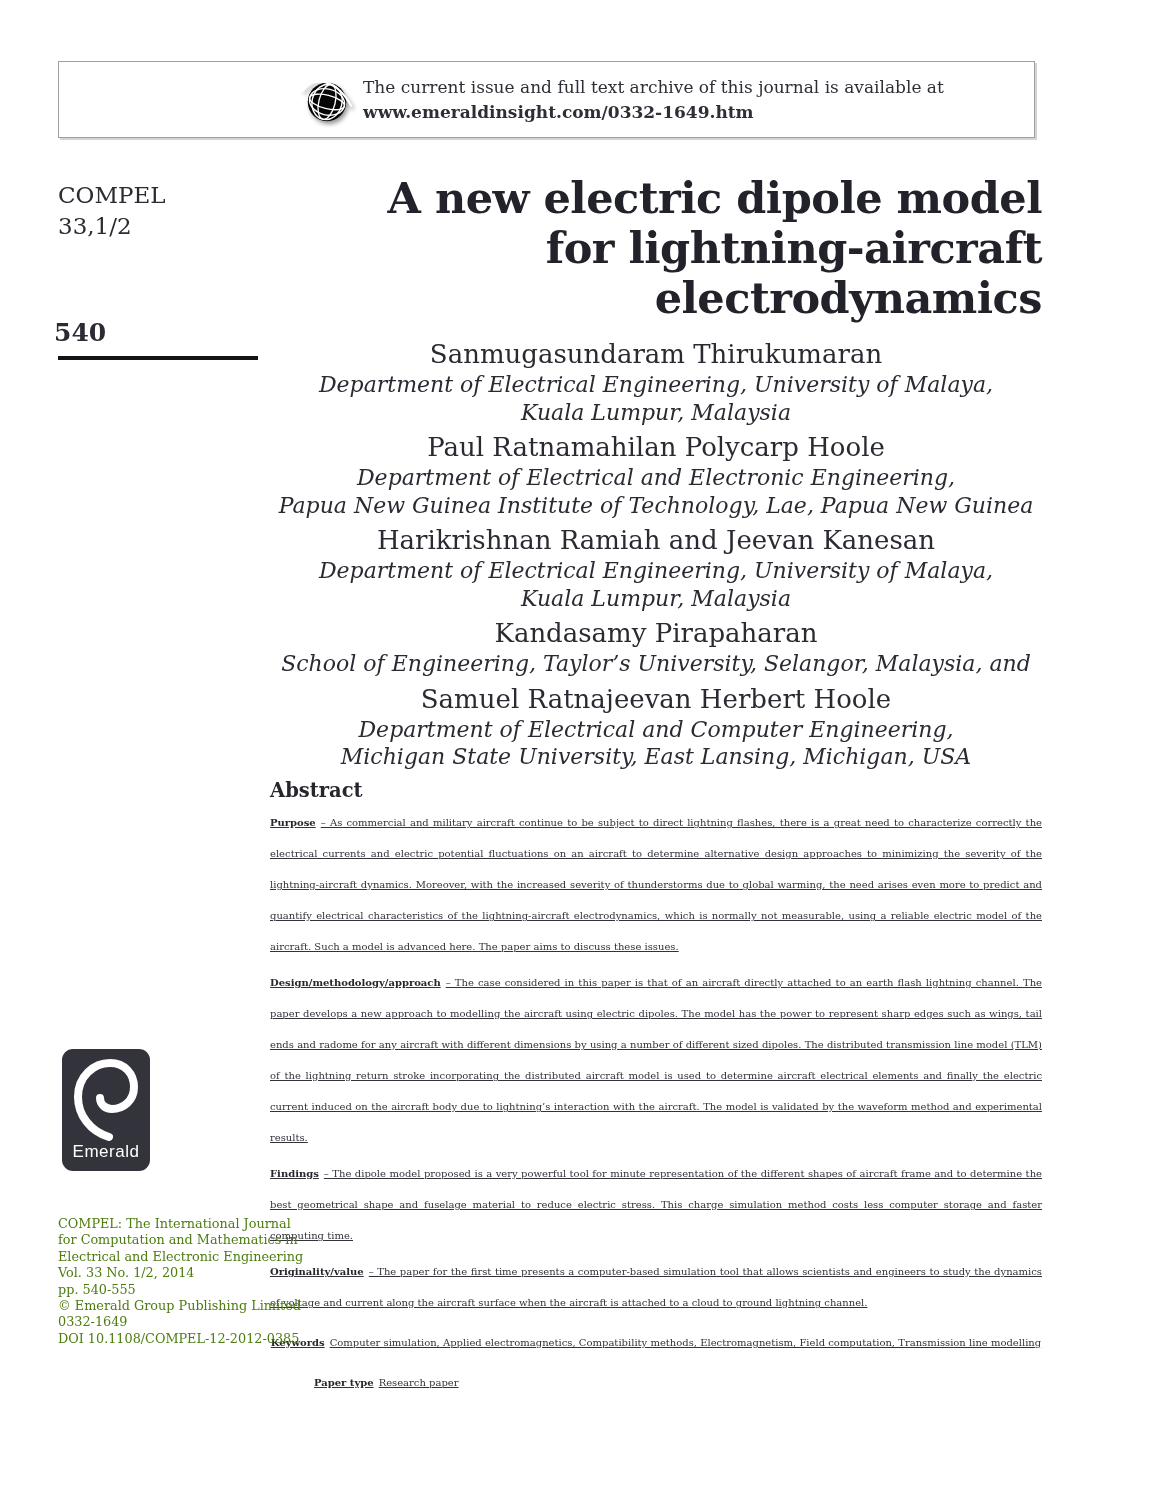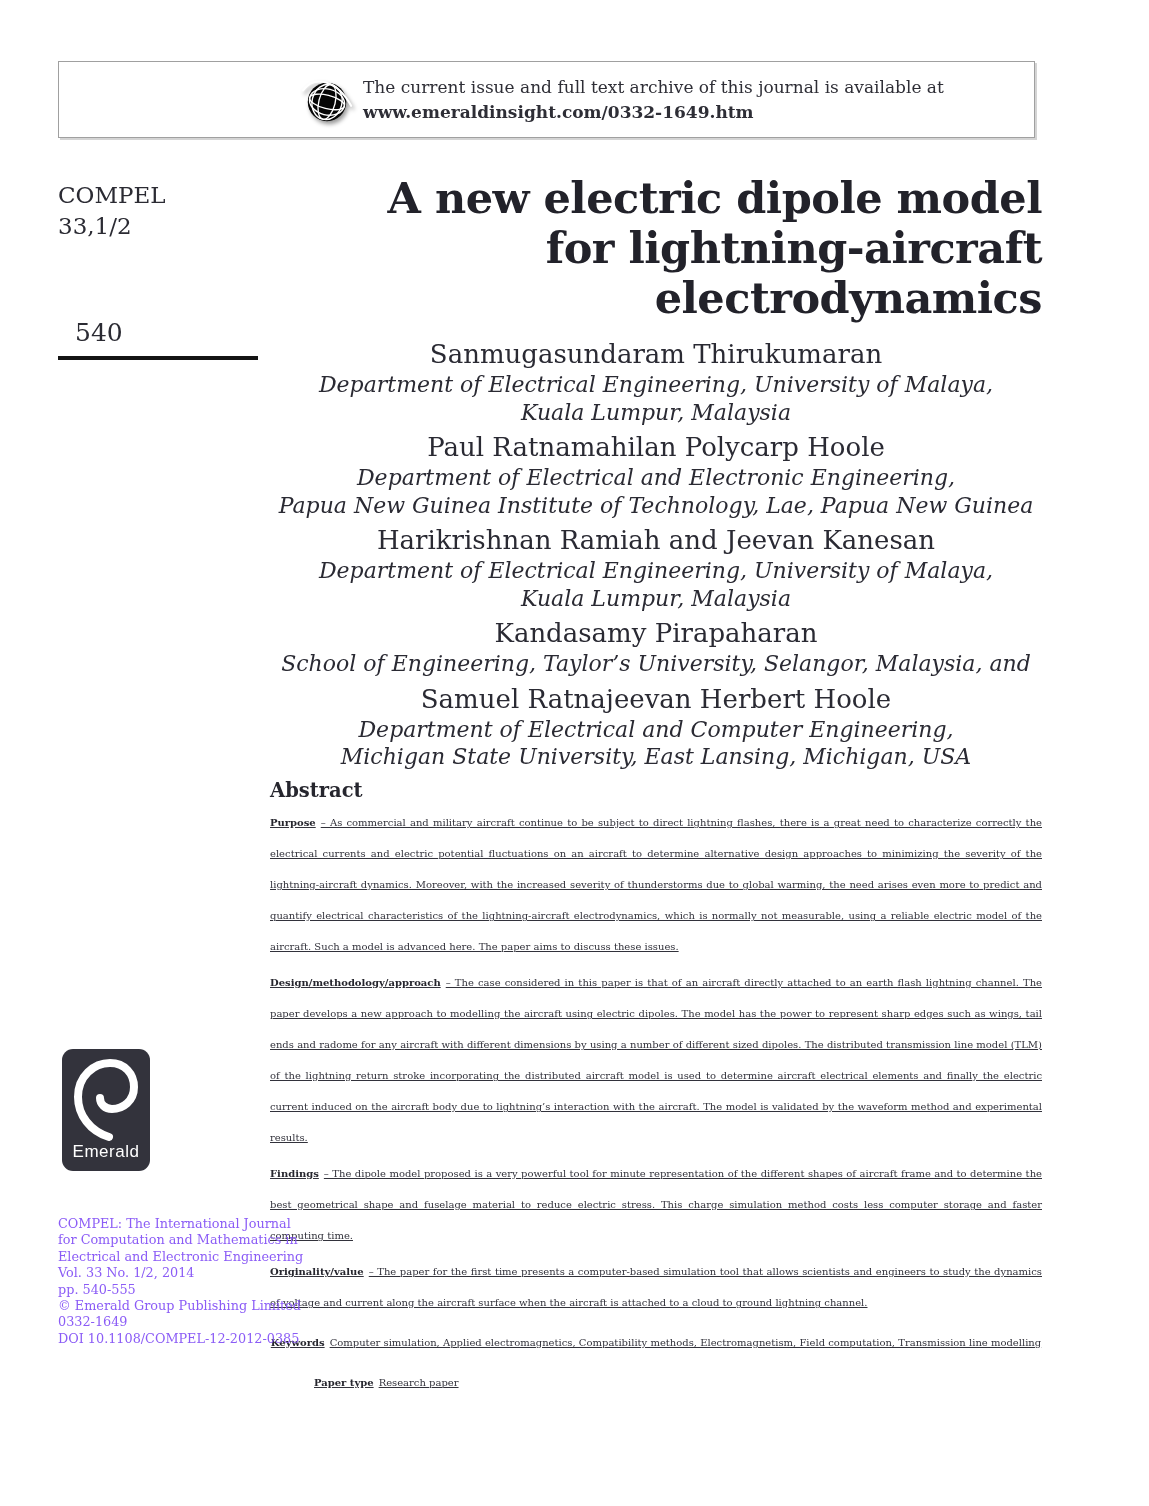--- a/index.html
+++ b/index.html
@@ -23,21 +23,21 @@
   .banner-inner{
     display:flex;align-items:center;height:100%;
     padding-left:243px;box-sizing:border-box;gap:9px;
   }
   .globe{width:52px;height:52px;flex:0 0 auto;
     filter:drop-shadow(2px 3px 2px rgba(0,0,0,.40));}
   .banner-text{font-size:17px;line-height:25px;color:#2e2e36;}
   .banner-text .url{font-weight:bold;}
   
   .mast{position:absolute;left:58px;top:180px;font-size:23px;line-height:31px;color:#2b2b33;}
-  .page-num{position:absolute;left:75px;top:318px;font-size:25px;font-weight:normal;color:#2b2b33;}
+  .page-num{position:absolute;left:54px;top:318px;font-size:25px;font-weight:bold;color:#2b2b33;}
   .rule{position:absolute;left:58px;top:356px;width:200px;height:4px;background:#141414;}
   
   .title{
     position:absolute;left:270px;top:173px;width:772px;
     text-align:right;font-size:43px;line-height:50px;font-weight:bold;color:#22222a;
     letter-spacing:-0.5px;
   }
   .authors{position:absolute;left:270px;top:337px;width:772px;text-align:center;color:#2a2a33;}
   .author-group{margin-bottom:4px;}
   .author-name{font-size:26px;line-height:34px;}
@@ -54,21 +54,21 @@
     position:absolute;left:62px;top:1049px;width:88px;height:122px;
     background:#33333c;border-radius:11px;
   }
   .emerald svg{position:absolute;left:0;top:0;}
   .emerald .word{
     position:absolute;bottom:9px;left:0;width:100%;text-align:center;
     color:#ffffff;font-family:"Liberation Sans", sans-serif;font-size:17px;letter-spacing:.5px;
   }
   
   .colophon{position:absolute;left:58px;top:1216px;font-size:12.8px;line-height:16.4px;
-    color:#8b5cf6;white-space:nowrap;}
+    color:#4d7c0f;white-space:nowrap;}
 </style>
 </head>
 <body>
 
 <div class="page">
 
   <div class="banner">
     <div class="banner-inner">
       <svg class="globe" viewBox="0 0 54 54">
         <circle cx="26" cy="29" r="20" fill="#060606"></circle>

